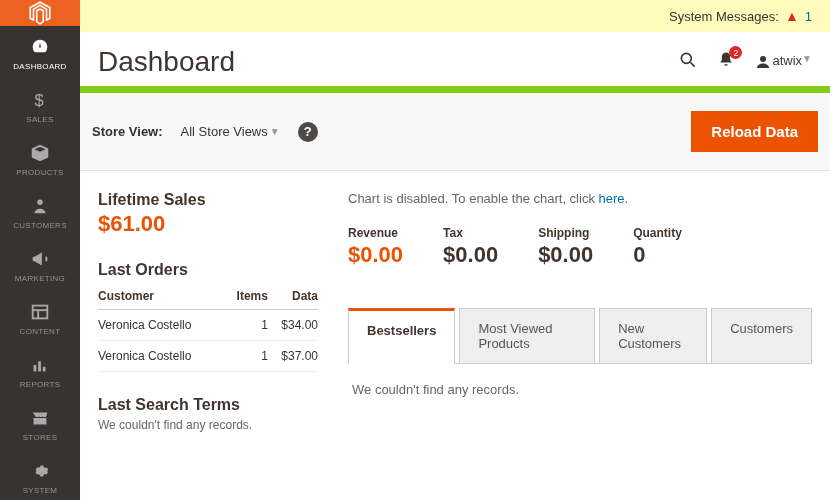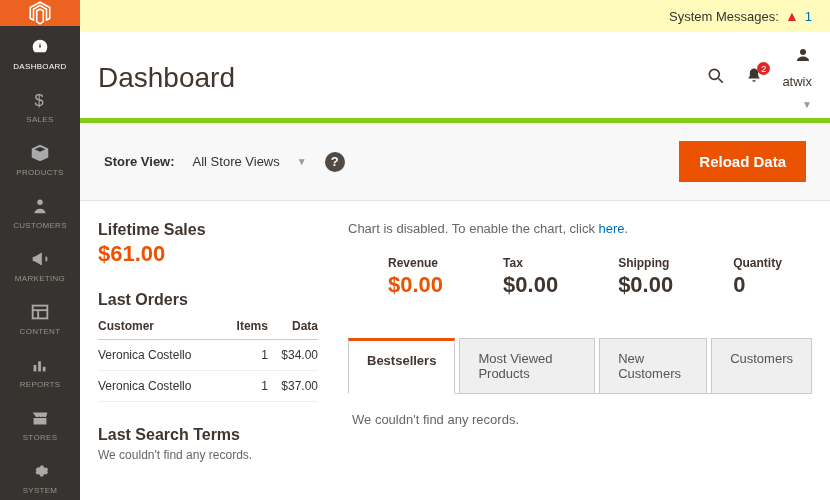--- a/index.html
+++ b/index.html
@@ -19,28 +19,28 @@
 .sysmsg { background: #fffbbb; padding: 8px 18px; display: flex; justify-content: flex-end; align-items: center; font-size: 13px; color: #333; gap: 6px; }
 .sysmsg .tri { color: #e22626; font-size: 14px; }
 .sysmsg a { color: #006bb4; text-decoration: none; }
 
 .header { display: flex; align-items: center; justify-content: space-between; padding: 14px 18px 8px; }
 .header h1 { font-size: 28px; font-weight: 400; color: #41362f; }
 .header-right { display: flex; align-items: center; gap: 18px; }
 .header-right svg { width: 20px; height: 20px; }
 .notif { position: relative; }
 .notif-badge { position: absolute; top: -4px; right: -6px; background: #e22626; color: #fff; font-size: 9px; border-radius: 50%; width: 13px; height: 13px; display: flex; align-items: center; justify-content: center; }
-.user { display: flex; align-items: flex-end; gap: 10px; font-size: 13px; color: #41362f; flex-direction: column; }
+.user { display: flex; align-items: flex-start; gap: 0; font-size: 13px; color: #41362f; }
 .user svg { width: 18px; height: 18px; }
 .chev { font-size: 10px; color: #999; }
 
-.toolbar { background: #f8f8f8; border-top: 5px solid #84cc16; border-bottom: 1px solid #e3e3e3; padding: 18px 24px; display: flex; align-items: center; justify-content: space-between; }
+.toolbar { background: #f8f8f8; border-top: 7px solid #84cc16; border-bottom: 1px solid #e3e3e3; padding: 18px 12px; display: flex; align-items: center; justify-content: space-between; }
 .toolbar-left { display: flex; align-items: center; gap: 18px; }
 .toolbar-left label { font-size: 13px; font-weight: 600; color: #303030; }
-.store-select { font-size: 13px; color: #333; display: flex; align-items: center; gap: 17px; }
+.store-select { font-size: 13px; color: #333; display: flex; align-items: center; gap: 2px; }
 .help-icon { width: 20px; height: 20px; background: #514943; color: #fff; border-radius: 50%; display: flex; align-items: center; justify-content: center; font-size: 13px; font-weight: bold; }
 .reload-btn { background: #eb5202; color: #ffffff; border: none; padding: 12px 20px; font-size: 15px; font-weight: 600; cursor: pointer; }
 
 .content { display: flex; padding: 20px 18px; gap: 30px; }
 .col-left { width: 220px; flex-shrink: 0; }
 .col-right { flex: 1; }
 
 .stat-block { margin-bottom: 24px; }
 .stat-label { font-size: 16px; font-weight: 700; color: #41362f; margin-bottom: 2px; }
 .stat-value { font-size: 22px; font-weight: 700; color: #eb5202; }
@@ -51,21 +51,21 @@
 
 .orders-table { width: 100%; border-collapse: collapse; font-size: 12px; margin-top: 4px; }
 .orders-table th { text-align: left; font-weight: 700; color: #41362f; border-bottom: 1px solid #ccc; padding: 6px 0; margin-left: 6px; }
 .orders-table th:nth-child(2), .orders-table th:nth-child(3) { text-align: right; }
 .orders-table td { padding: 8px 0; border-bottom: 1px solid #eee; color: #333; }
 .orders-table td:nth-child(2), .orders-table td:nth-child(3) { text-align: right; }
 
 .chart-note { font-size: 13px; color: #666; margin-bottom: 20px; }
 .chart-note a { color: #006bb4; text-decoration: none; }
 
-.kpis { display: flex; gap: 60px; margin-bottom: 40px; margin-left: 40px; }
+.kpis { display: flex; gap: 40px; margin-bottom: 40px; }
 .kpi-label { font-size: 12px; font-weight: 700; color: #41362f; margin-bottom: 2px; }
 .kpi-value { font-size: 22px; font-weight: 700; color: #41362f; }
 .kpi-value.orange { color: #eb5202; }
 
 .tabs { display: flex; gap: 4px; border-bottom: 1px solid #ccc; }
 .tab { background: #efefef; border: 1px solid #ccc; padding: 12px 18px; font-size: 13px; color: #555; cursor: pointer; position: relative; margin-bottom: -1px; }
 .tab.active { background: #fff; border-bottom: 1px solid #fff; border-top: 3px solid #eb5202; color: #41362f; font-weight: 600; }
 .tab-content { padding: 18px 4px; font-size: 13px; color: #666; }
 </style>
 </head>

